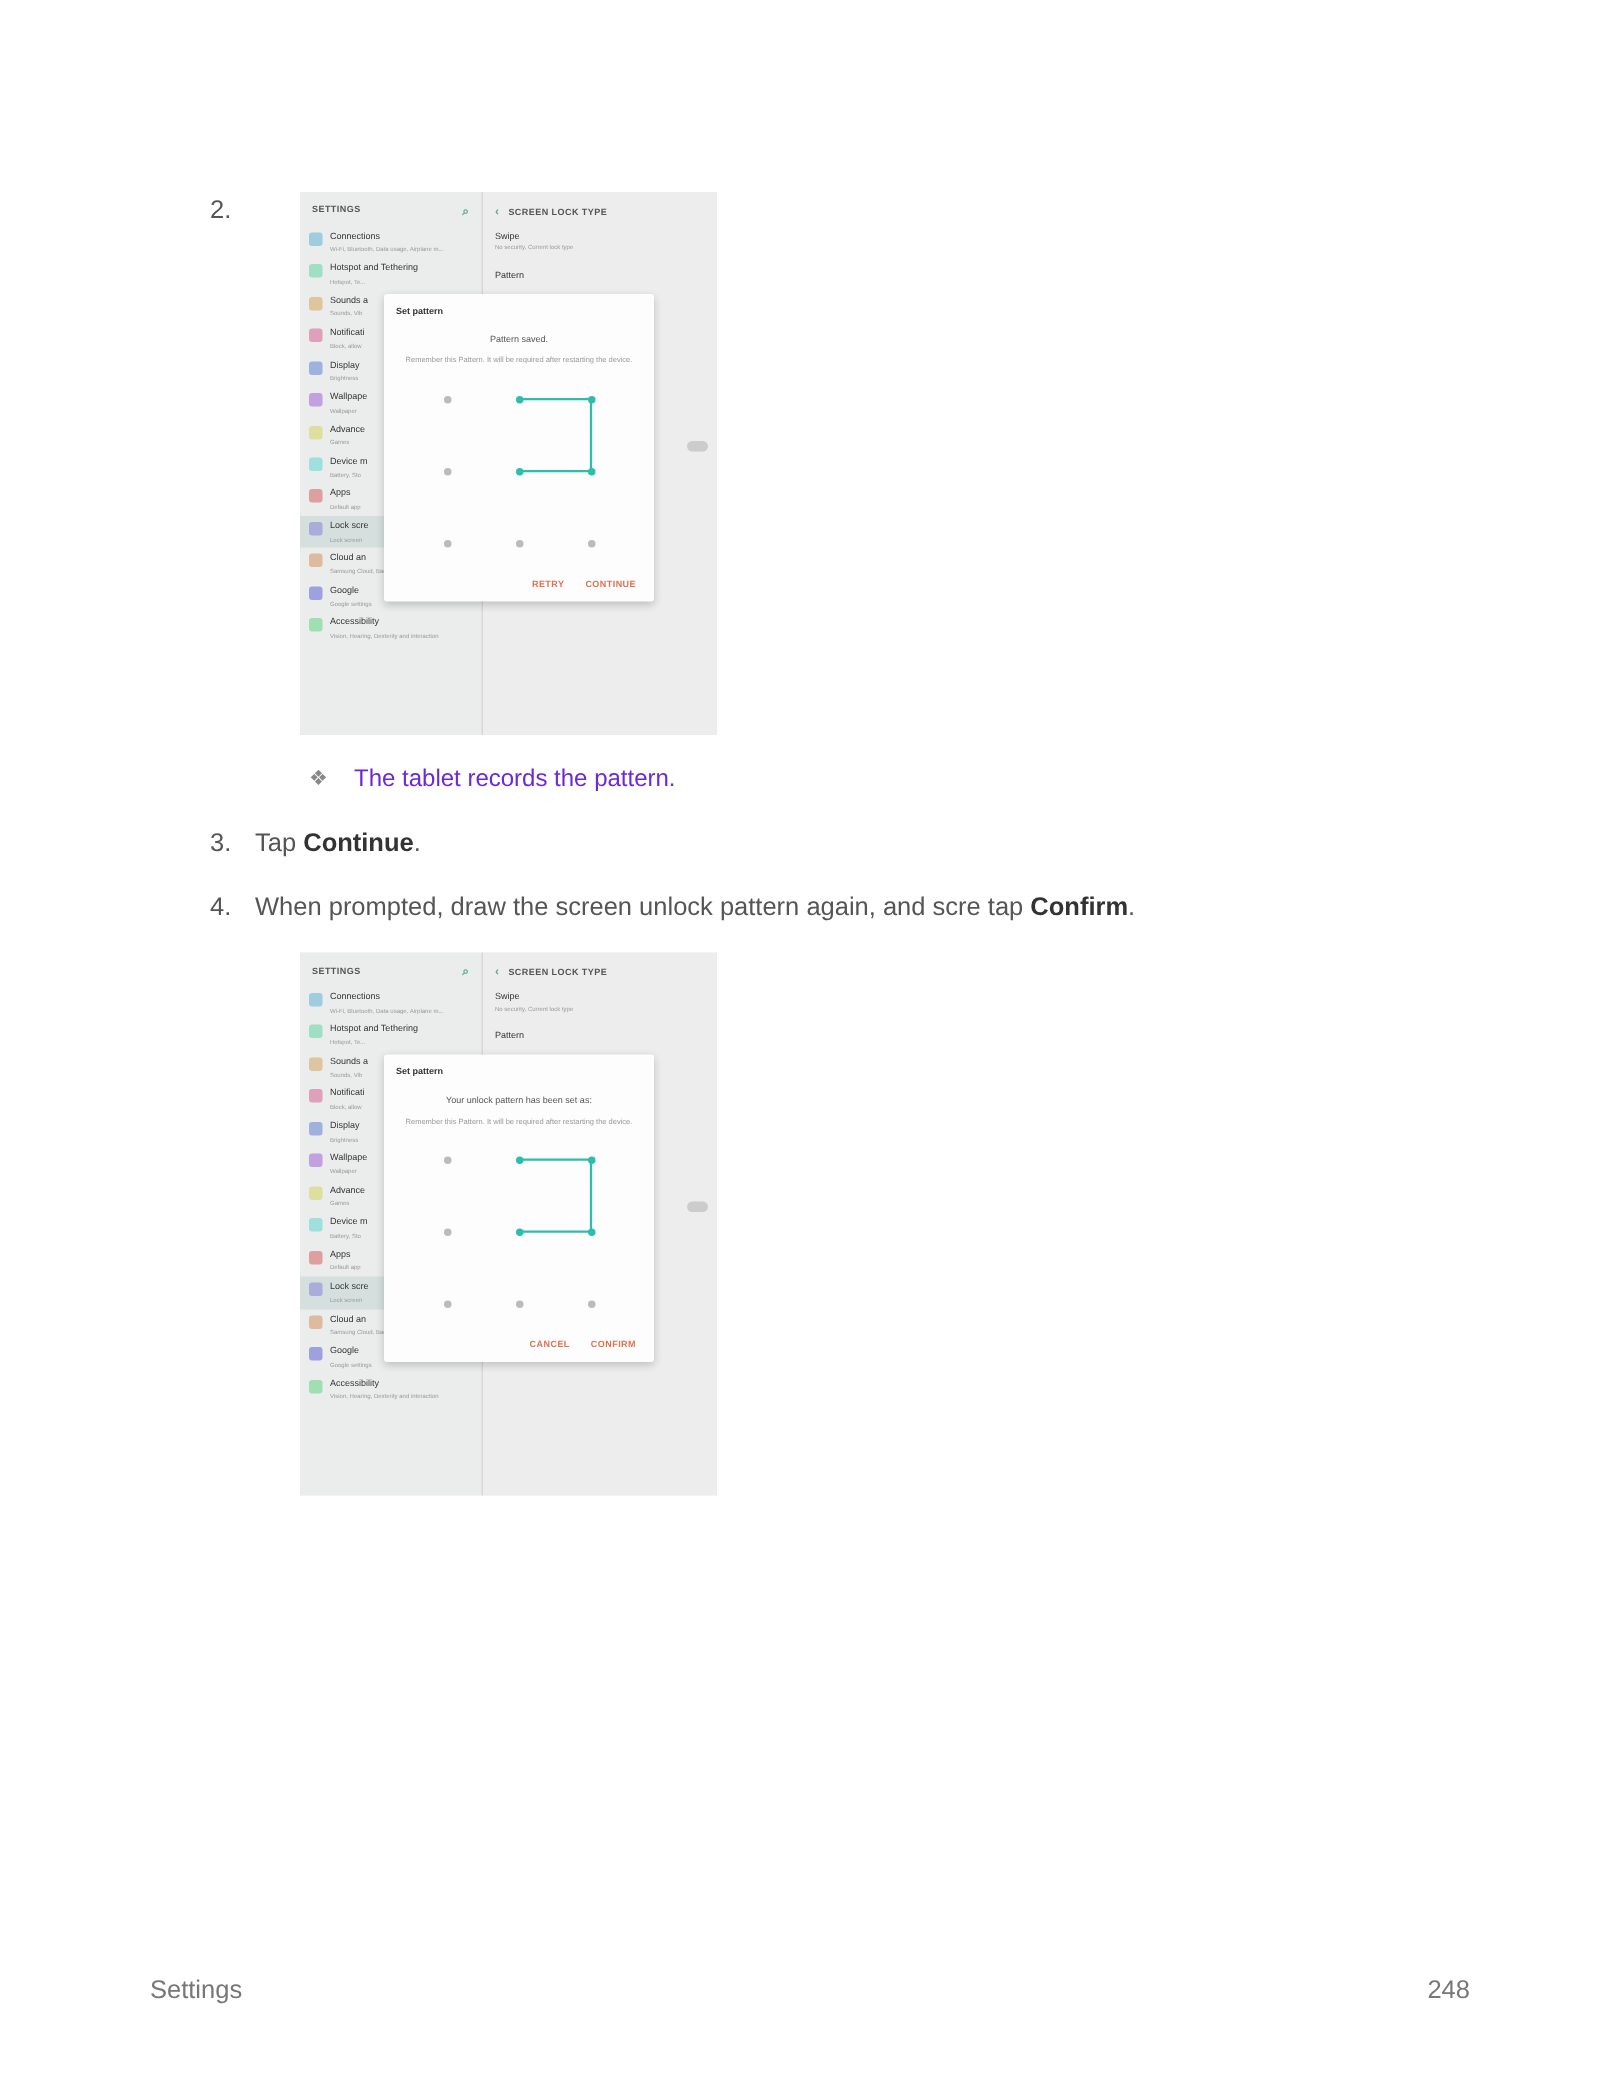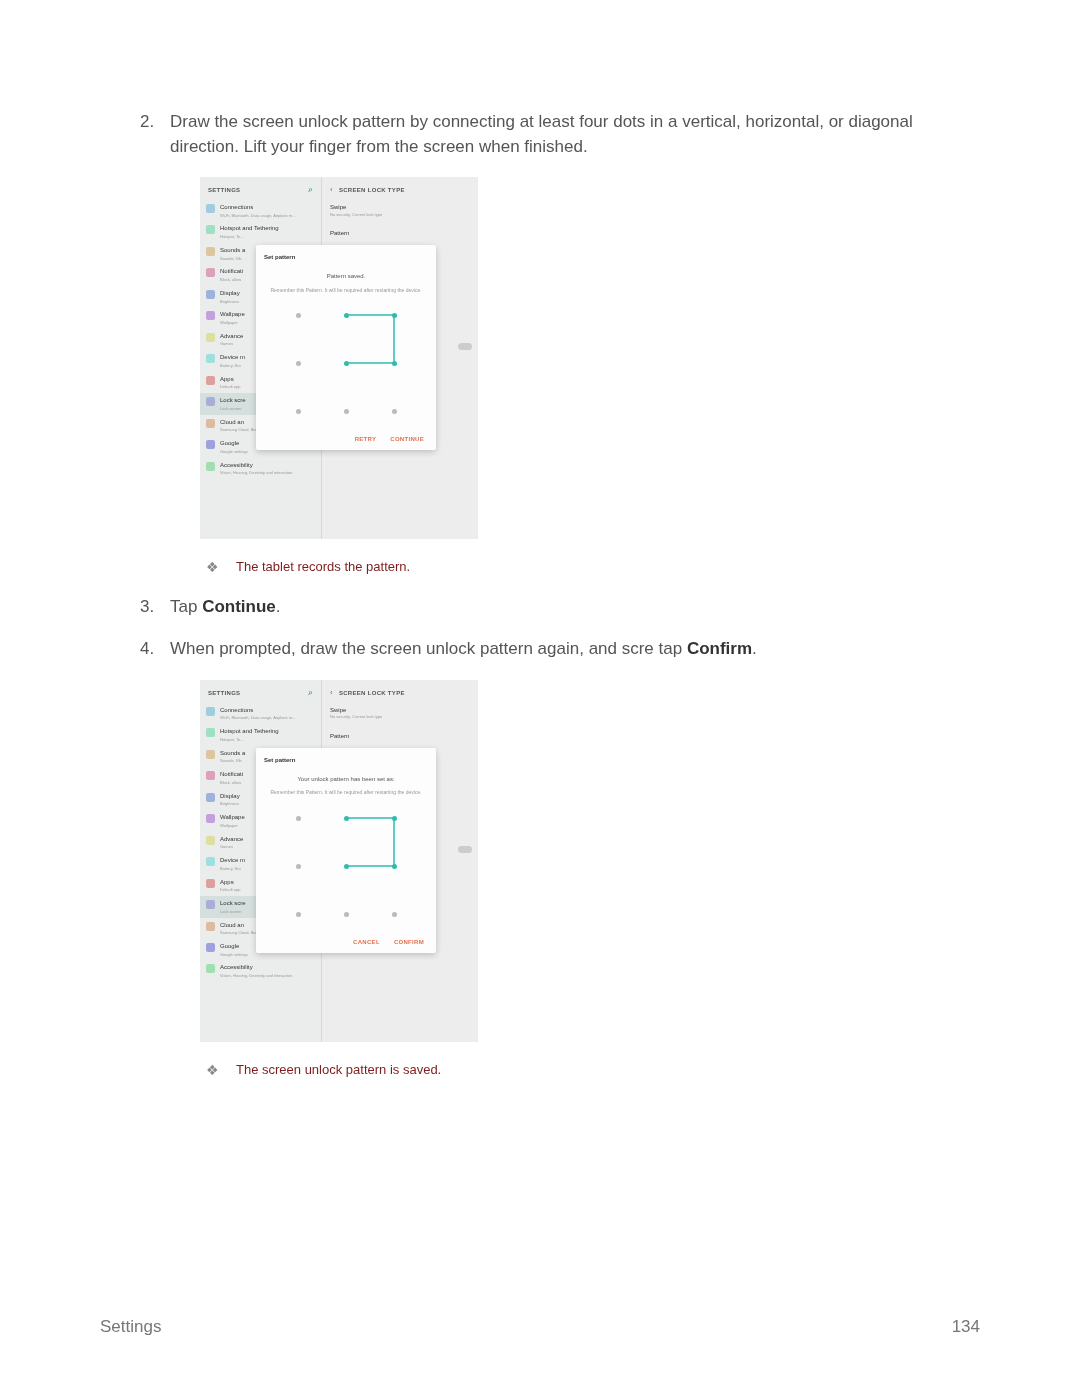--- a/index.html
+++ b/index.html
@@ -31,23 +31,23 @@
     counter-increment: item;
     content: counter(item) ".";
     position: absolute;
     left: 0;
     top: 0;
     color: #555;
   }
   .sub-bullet {
     position: relative;
     padding-left: 56px;
-    font-size: 13px;
+    font-size: 16px;
     line-height: 1.5;
-    color: #7f1d1d;
+    color: #6d28d9;
     margin: 14px 0 14px 10px;
   }
   .sub-bullet::before {
     content: "❖";
     position: absolute;
     left: 26px;
     top: 0;
     color: #888;
     font-size: 14px;
   }
@@ -182,21 +182,21 @@
     justify-content: space-between;
     font-size: 17px;
     color: #777;
   }
 </style>
 </head>
 <body>
 
 <div class="content">
   <ol class="main-list">
-    <li><span>Draw the screen unlock pattern by connecting at least four dots in a vertical, horizontal, or diagonal direction. Lift your finger from the screen when finished.</span>
+    <li>
 
       <div class="screenshot">
         <div class="ss-left">
           <div class="ss-header">
             <span>SETTINGS</span>
             <span class="ss-search">⌕</span>
           </div>
           <div id="ss1-sidebar-items">
               <div class="ss-item">
                 <div class="ss-icon" style="background: rgb(109, 181, 214);"></div>
@@ -420,21 +420,20 @@
             <div class="dot" style="left:58px;top:106px;"></div>
             <div class="dot" style="left:106px;top:106px;"></div>
           </div>
           <div class="modal-buttons">
             <span>CANCEL</span>
             <span>CONFIRM</span>
           </div>
         </div>
       </div>
 
-      <div class="sub-bullet"><span>The screen unlock pattern is saved.</span></div>
     </li>
   </ol>
 </div>
 
 <div class="footer">
   <span>Settings</span>
-  <span>134</span>
+  <span>248</span>
 </div>
 
 </body></html>

